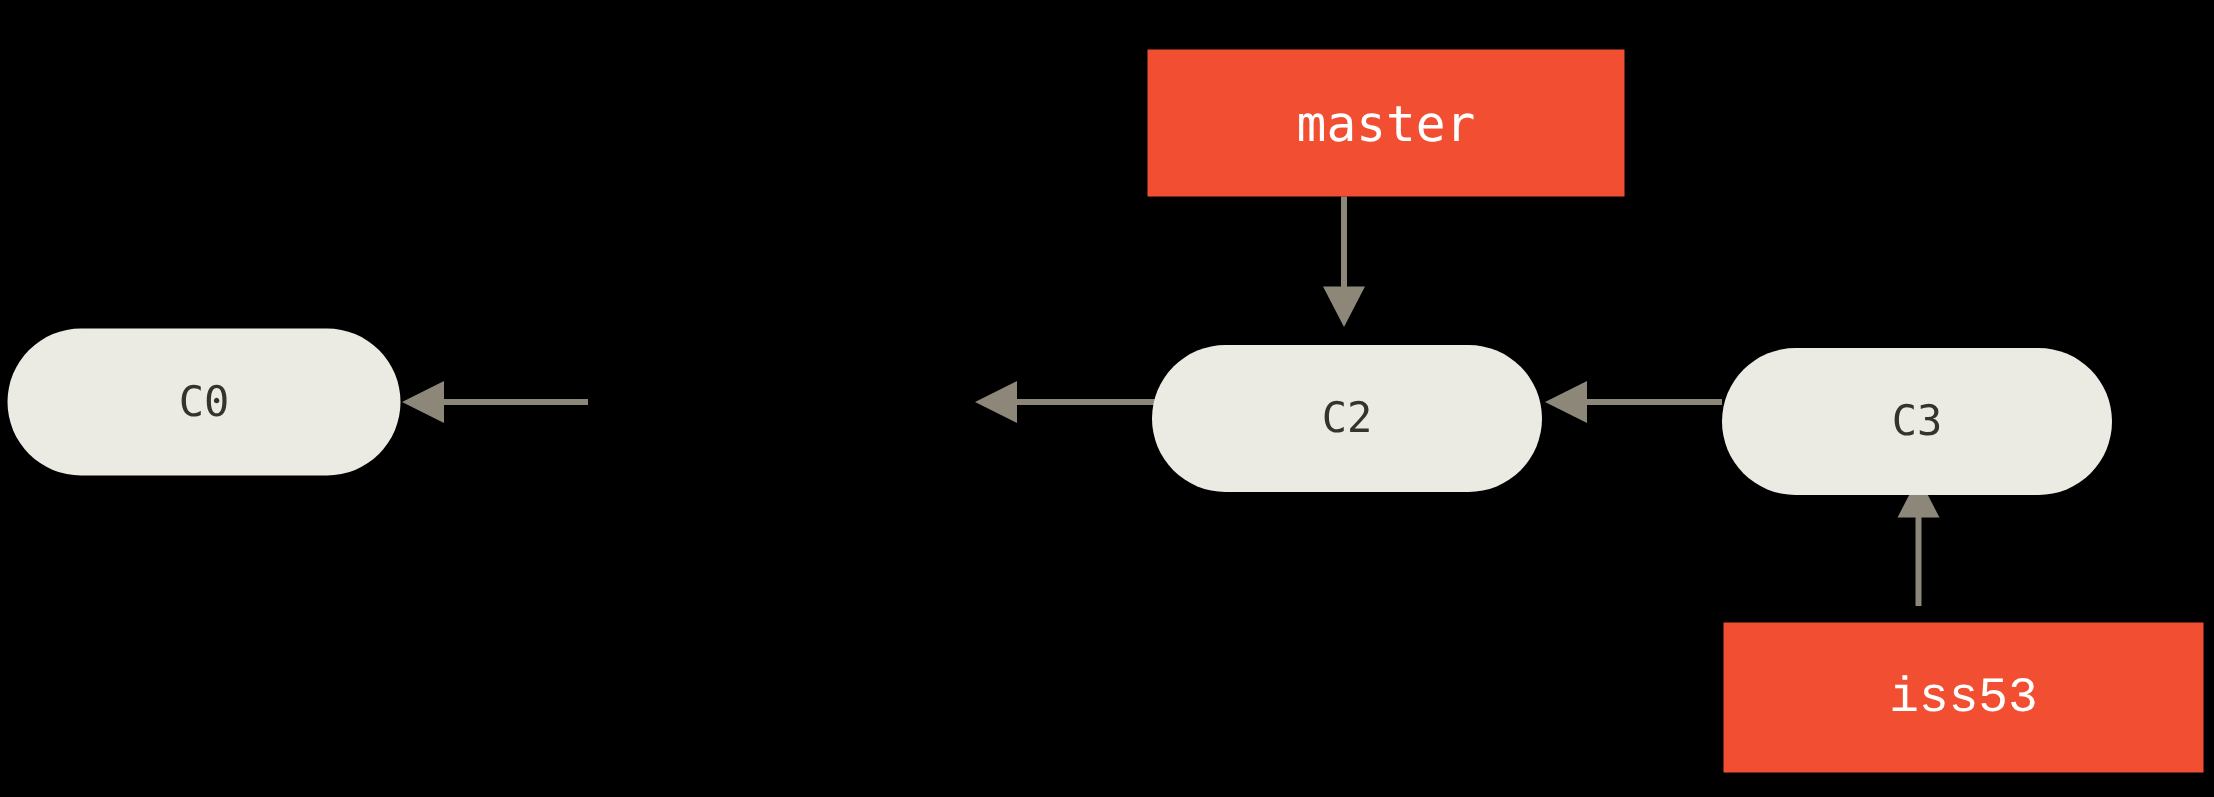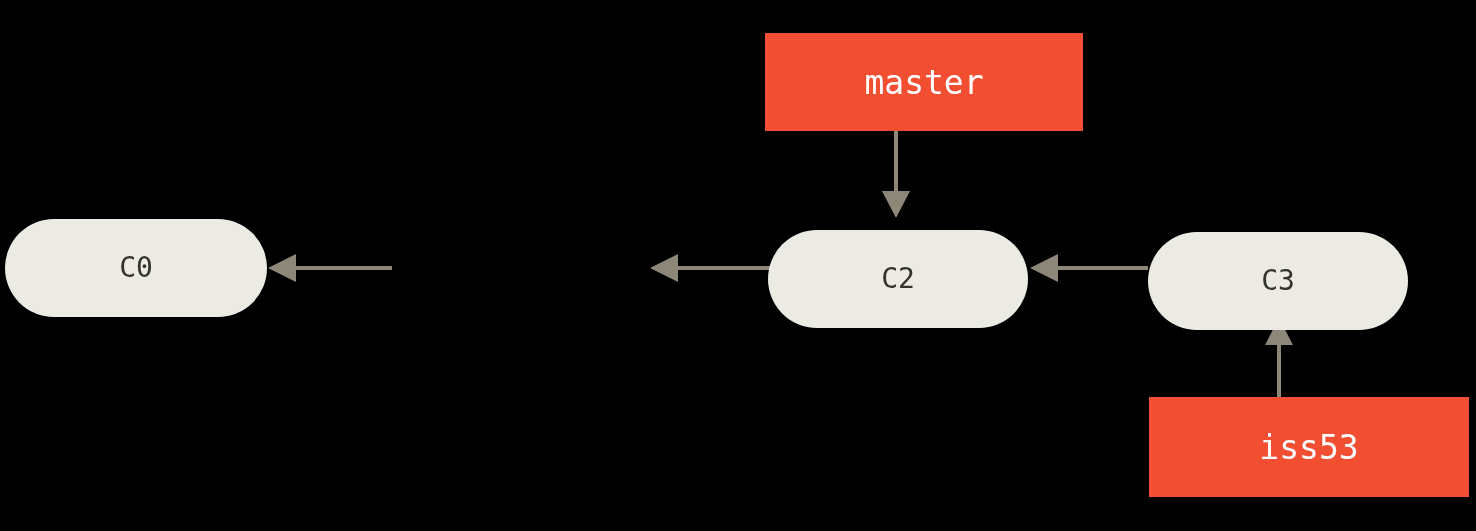--- a/index.html
+++ b/index.html
@@ -36,21 +36,21 @@
   #commit-c2{left:768px;top:230px;}
   #commit-c3{left:1148px;top:232px;}
   .branch-label{
     position:absolute;
     background:var(--branch-fill);
     color:var(--branch-text);
     display:flex;align-items:center;justify-content:center;
     font-size:33px;line-height:1;
   }
   #branch-master{left:765px;top:33px;width:318px;height:98px;}
-  #branch-iss53{left:1149px;top:397px;width:320px;height:100px;}
+  #branch-iss53{left:1149px;top:415px;width:320px;height:100px;font-family:Liberation Mono, monospace;}
 </style>
 </head>
 <body>
 
 <div class="canvas">
 
   <svg class="edges" viewBox="0 0 1476 531" xmlns="http://www.w3.org/2000/svg">
     <g>
       <line x1="392" y1="268" x2="296" y2="268"></line>
       <polygon points="268,268 296,254 296,282"></polygon>

